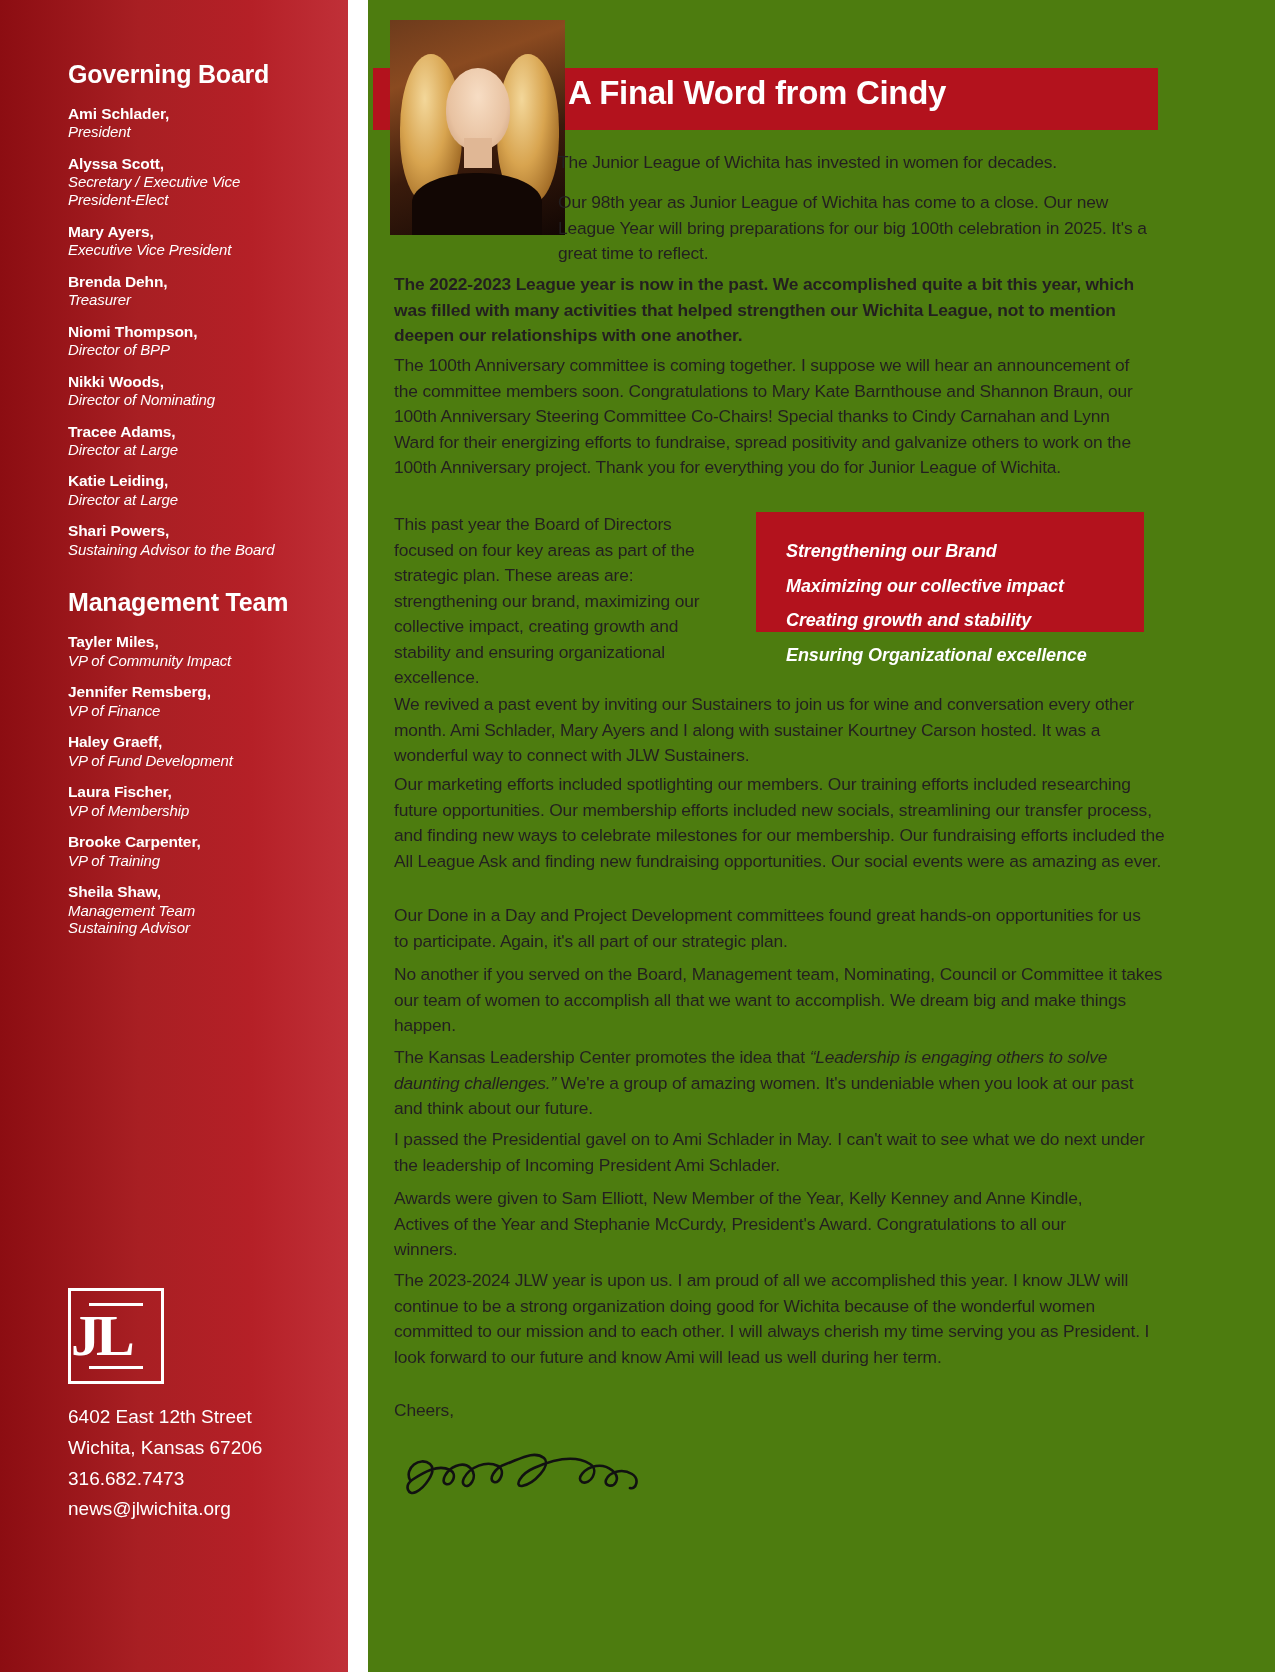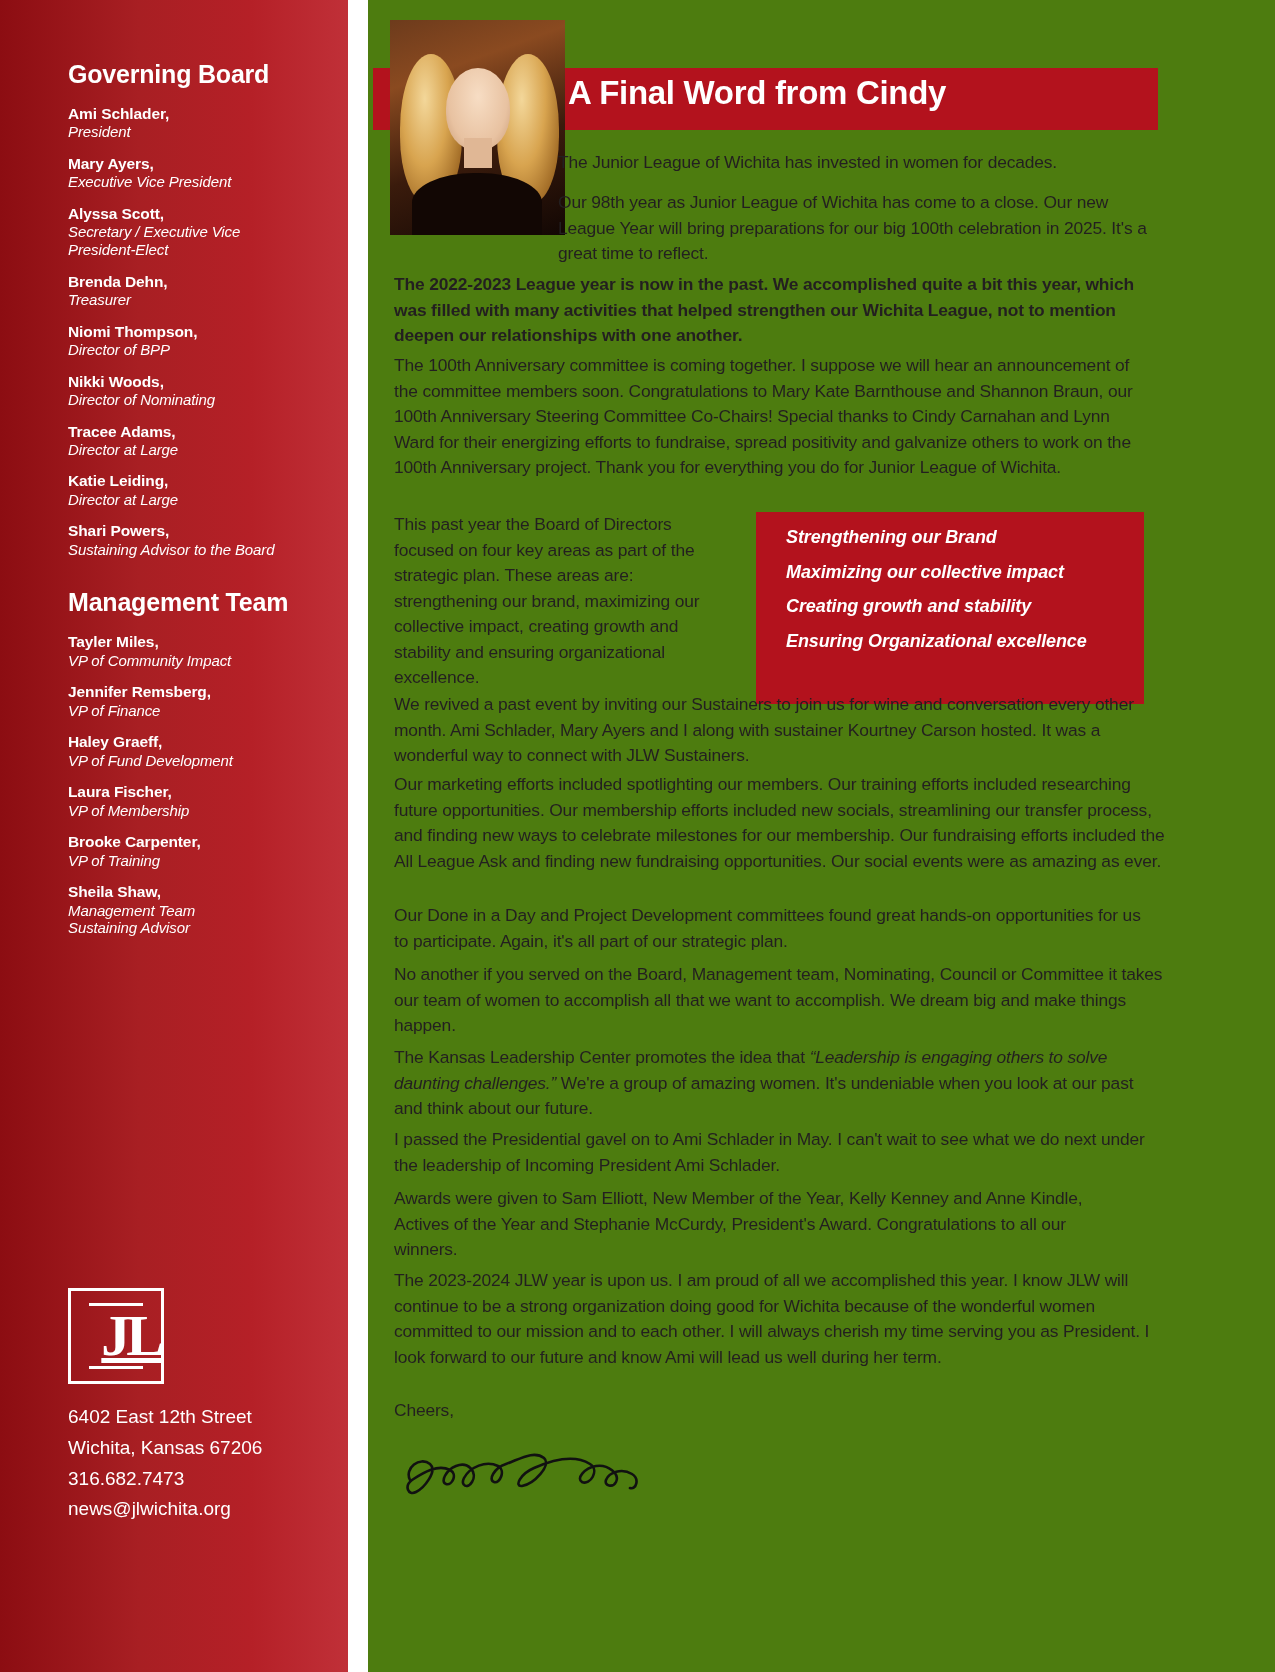--- a/index.html
+++ b/index.html
@@ -47,28 +47,27 @@
     position: absolute;
     left: 68px;
     top: 1288px;
     width: 96px; height: 96px;
     border: 3px solid #ffffff;
   }
   #logo .jl {
     position: absolute;
     left: 0; right: 0; top: 50%;
     transform: translateY(-50%);
-    text-align: right;
+    text-align: left;
     font-family: "Liberation Serif", serif;
     font-size: 58px;
     font-weight: bold;
     color: #ffffff;
     letter-spacing: -4px;
     line-height: 1;
-    text-decoration: underline;
   }
   #logo .bar {
     position: absolute;
     left: 18px; right: 18px;
     height: 3px;
     background: #ffffff;
   }
   #logo .bar.top { top: 12px; }
   #logo .bar.bottom { bottom: 12px; }
 
@@ -151,23 +150,23 @@
     line-height: 1.47;
     color: #231f20;
     letter-spacing: -0.15px;
   }
   .p em { font-style: italic; }
 
   
   #callout {
     position: absolute;
     left: 388px; top: 512px;
-    width: 388px; height: 192px;
+    width: 388px; height: 120px;
     background: #b3121d;
-    padding: 8px 26px 0 30px;
+    padding: 22px 26px 0 30px;
   }
   #callout .line {
     color: #ffffff;
     font-size: 18px;
     font-weight: bold;
     font-style: italic;
     line-height: 1.93;
     letter-spacing: -0.1px;
   }
 
@@ -183,26 +182,26 @@
 
 <div id="sidebar">
 
   <div class="side-heading">Governing Board</div>
 
   <div class="person">
     <div class="nm">Ami Schlader,</div>
     <div class="rl">President</div>
   </div>
   <div class="person">
+    <div class="nm">Alyssa Scott,</div>
+    <div class="rl">Secretary / Executive Vice President-Elect</div>
+  </div>
+  <div class="person">
     <div class="nm">Mary Ayers,</div>
     <div class="rl">Executive Vice President</div>
-  </div>
-  <div class="person">
-    <div class="nm">Alyssa Scott,</div>
-    <div class="rl">Secretary / Executive Vice President-Elect</div>
   </div>
   <div class="person">
     <div class="nm">Brenda Dehn,</div>
     <div class="rl">Treasurer</div>
   </div>
   <div class="person">
     <div class="nm">Niomi Thompson,</div>
     <div class="rl">Director of BPP</div>
   </div>
   <div class="person">

